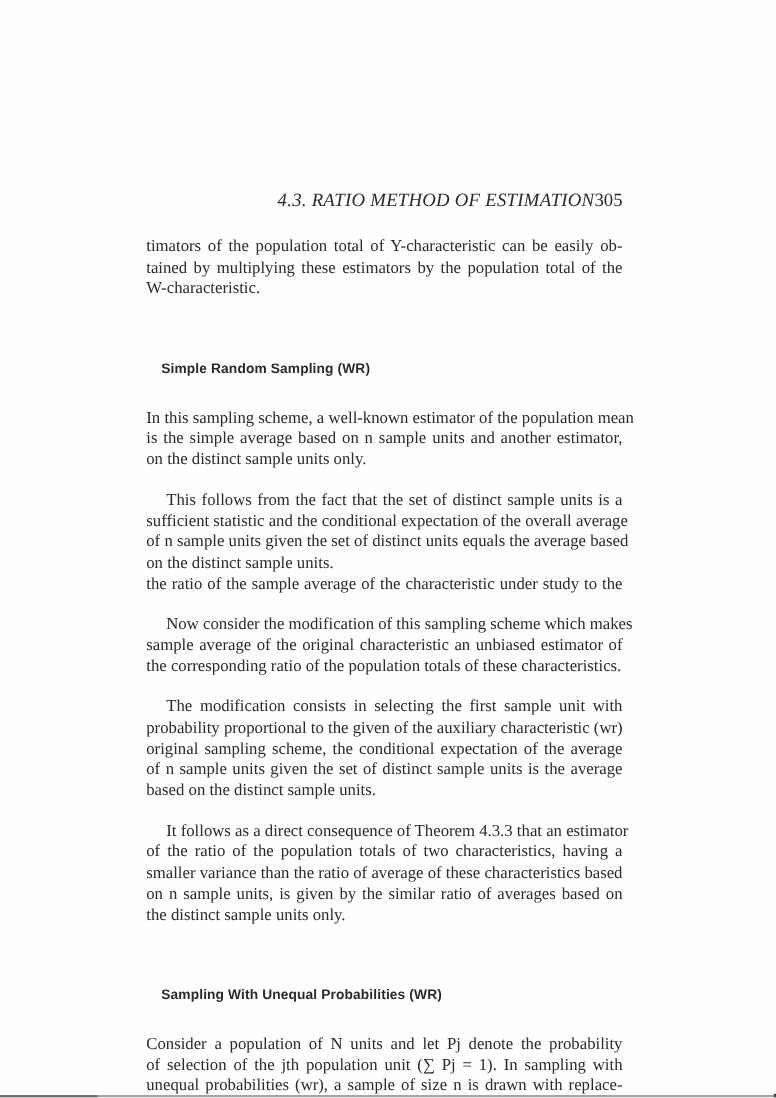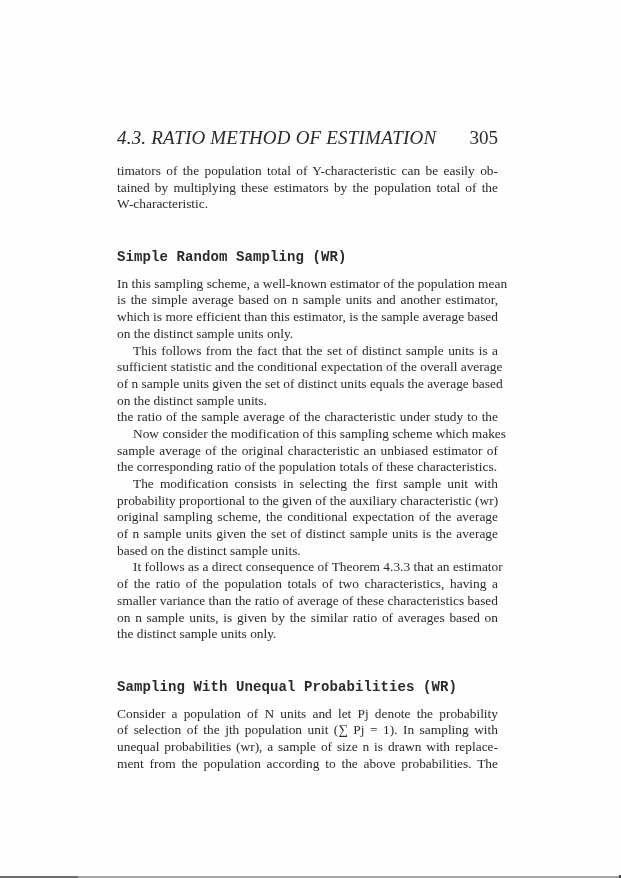--- a/index.html
+++ b/index.html
@@ -2,32 +2,32 @@
 <html><head>
 <meta charset="utf-8">
 <style>
   html, body { margin: 0; padding: 0; }
   body {
     width: 621px; height: 878px; background: #fefefe; position: relative; overflow: hidden;
     font-family: "DejaVu Serif", "Liberation Serif", serif; color: #2a2a2a;
   }
   .page { position: absolute; left: 117px; top: 127px; width: 381px; }
   .running-head {
-    display: flex; justify-content: space-between; align-items: baseline;
-    font-family: "Liberation Serif", serif; font-size: 19px; height: 20px;
+    display: flex; justify-content: flex-end; align-items: baseline;
+    font-family: "Liberation Serif", serif; font-size: 15px; height: 20px; margin-top: 26px;
   }
   .running-head .title { font-style: italic; letter-spacing: 0.2px; }
   .running-head .num { font-style: normal; }
   .body { margin-top: 16px; font-family: "Liberation Serif", serif; font-size: 13.4px; line-height: 16.7px; text-align: justify; }
   .line { display: block; white-space: nowrap; text-align-last: justify; text-align: justify; height: 16.7px; }
   .line.last { text-align-last: left; }
-  .line.indent { padding-left: 16px; }
+  .line.indent { padding-left: 16px; margin-top: 16px; }
   h2.section {
-    font-family: Liberation Mono, monospace; font-weight: bold; font-size: 14px;
-    margin: 0; height: 16.7px; line-height: 16.7px; letter-spacing: 0.1px;
+    font-family: Liberation Sans, sans-serif; font-weight: bold; font-size: 11px;
+    margin: 12px; height: 16.7px; line-height: 16.7px; letter-spacing: 0.1px;
   }
   .gap-before-sec { height: 36px; }
   .gap-after-sec { height: 10px; }
   .bottom-bar { position: absolute; left: 0; right: 0; bottom: 0; height: 2px; background: #a6a6a6; }
   .bottom-bar .thumb { position: absolute; left: 0; top: 0; height: 2px; width: 78px; background: #6e6e6e; }
   .bottom-bar .end { position: absolute; right: 0; top: -1px; width: 2px; height: 3px; background: #444; }
 </style>
 </head>
 <body>
 
@@ -44,21 +44,20 @@
       <span class="line last">W-characteristic.</span>
     </div>
 
     <div class="gap-before-sec"></div>
     <h2 class="section">Simple Random Sampling (WR)</h2>
     <div class="gap-after-sec"></div>
 
     <div>
       <span class="line">In this sampling scheme, a well-known estimator of the population mean</span>
       <span class="line">is the simple average based on n sample units and another estimator,</span>
-      <span class="line">which is more efficient than this estimator, is the sample average based</span>
       <span class="line last">on the distinct sample units only.</span>
     </div>
     <div>
       <span class="line indent">This follows from the fact that the set of distinct sample units is a</span>
       <span class="line">sufficient statistic and the conditional expectation of the overall average</span>
       <span class="line">of n sample units given the set of distinct units equals the average based</span>
       <span class="line last">on the distinct sample units.</span>
     </div>
     <div>
       <span class="line">the ratio of the sample average of the characteristic under study to the</span>

